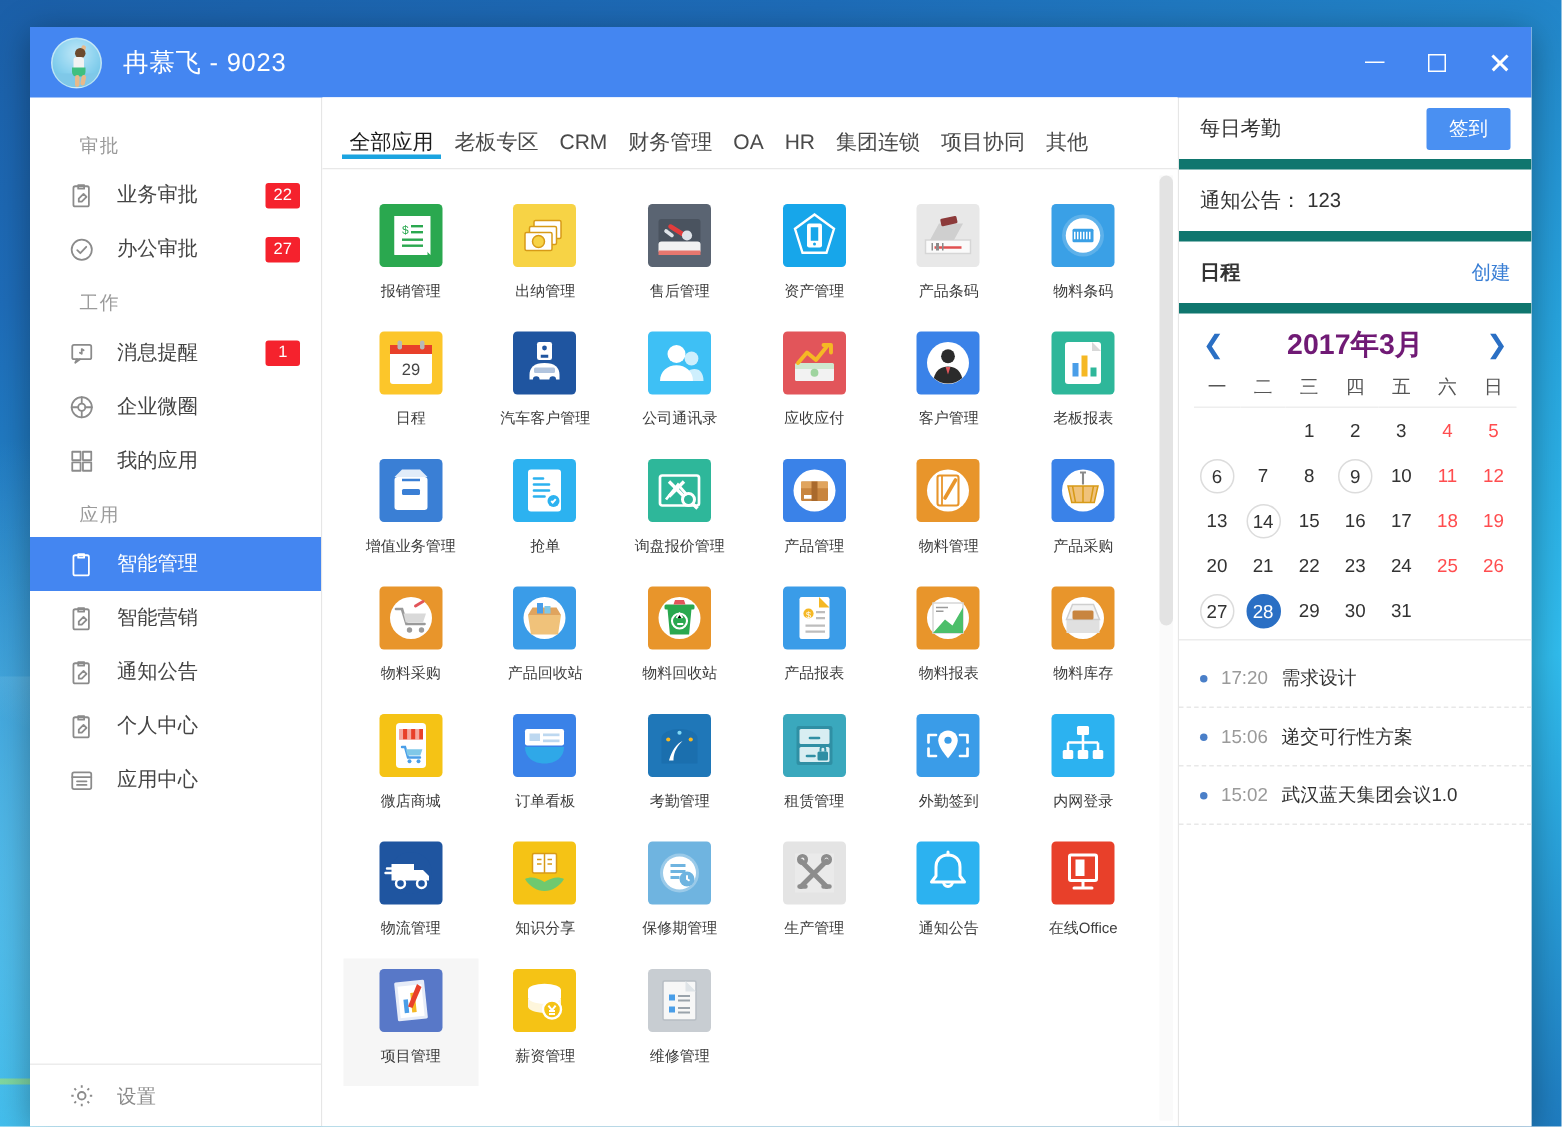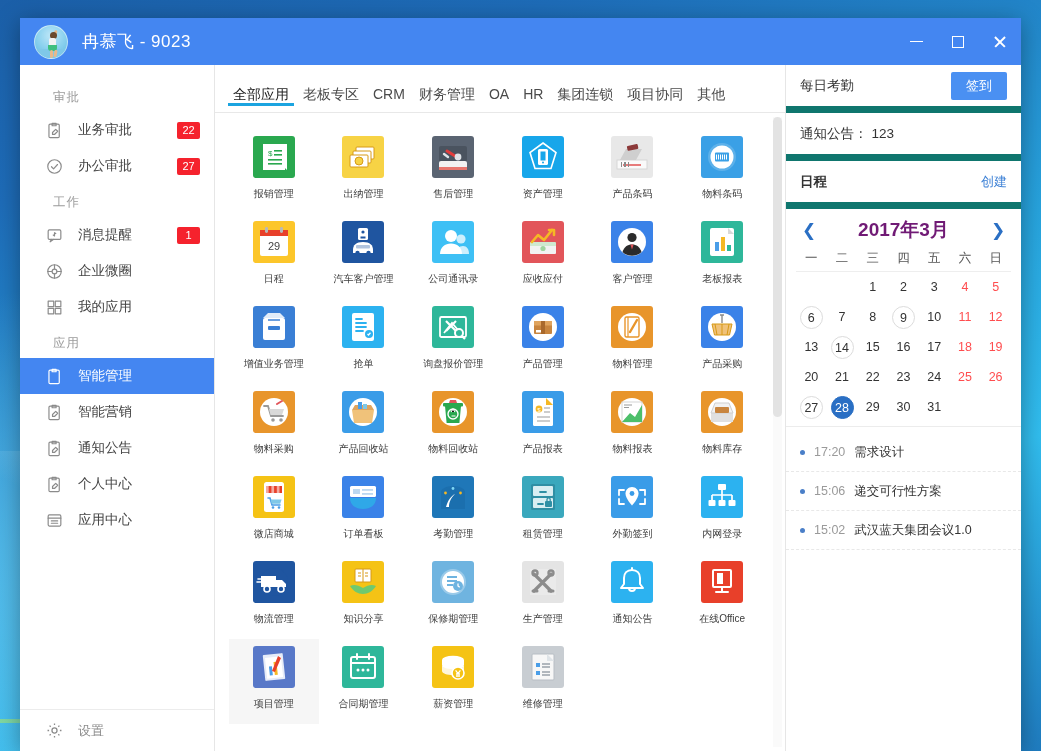--- a/index.html
+++ b/index.html
@@ -813,33 +813,20 @@
                   <rect x="11" y="8" width="20" height="26" rx="1" fill="#e6ecf8" transform="rotate(-6 21 21)"></rect>
                   <rect x="13" y="11" width="16" height="21" fill="#fff" transform="rotate(-6 21 21)"></rect>
                   <rect x="16" y="20" width="3" height="9" fill="#4a9ee8" transform="rotate(-6 21 21)"></rect>
                   <rect x="21" y="16" width="3" height="13" fill="#f5b824" transform="rotate(-6 21 21)"></rect>
                   <path d="M25 10l3 2-6 14-3-1z" fill="#e8402a"></path>
                 </svg>
               </div>
               <div class="app-label">项目管理</div>
             </div>
             <div class="app">
-              <div class="app-icon" style="background: rgb(46, 183, 154); color: rgb(255, 255, 255);">
-                <svg width="42" height="42" viewBox="0 0 42 42">
-                  <rect x="9" y="11" width="24" height="21" rx="2" fill="none" stroke="#ffffff" stroke-width="2"></rect>
-                  <path d="M9 17h24" stroke="#ffffff" stroke-width="2"></path>
-                  <path d="M15 8v5M27 8v5" stroke="#ffffff" stroke-width="2" stroke-linecap="round"></path>
-                  <circle cx="16" cy="24" r="1.5" fill="#ffffff"></circle>
-                  <circle cx="21" cy="24" r="1.5" fill="#ffffff"></circle>
-                  <circle cx="26" cy="24" r="1.5" fill="#ffffff"></circle>
-                </svg>
-              </div>
-              <div class="app-label">合同期管理</div>
-            </div>
-            <div class="app">
               <div class="app-icon" style="background: rgb(245, 195, 21); color: rgb(255, 255, 255);">
                 <svg width="42" height="42" viewBox="0 0 42 42">
                   <ellipse cx="21" cy="14" rx="11" ry="4.2" fill="#ffffff"></ellipse>
                   <path d="M10 14v5c0 2.3 5 4.2 11 4.2s11-1.9 11-4.2v-5" fill="#ffffff"></path>
                   <path d="M10 20v5c0 2.3 5 4.2 11 4.2s11-1.9 11-4.2v-5" fill="#ffffff" opacity=".85"></path>
                   <circle cx="26" cy="27" r="6" fill="#f5c315" stroke="#fff" stroke-width="1.6"></circle>
                   <path d="M23.6 24.4l2.4 3 2.4-3M24 28h4M24 30h4" stroke="#fff" stroke-width="1.3" fill="none"></path>
                 </svg>
               </div>
               <div class="app-label">薪资管理</div>

